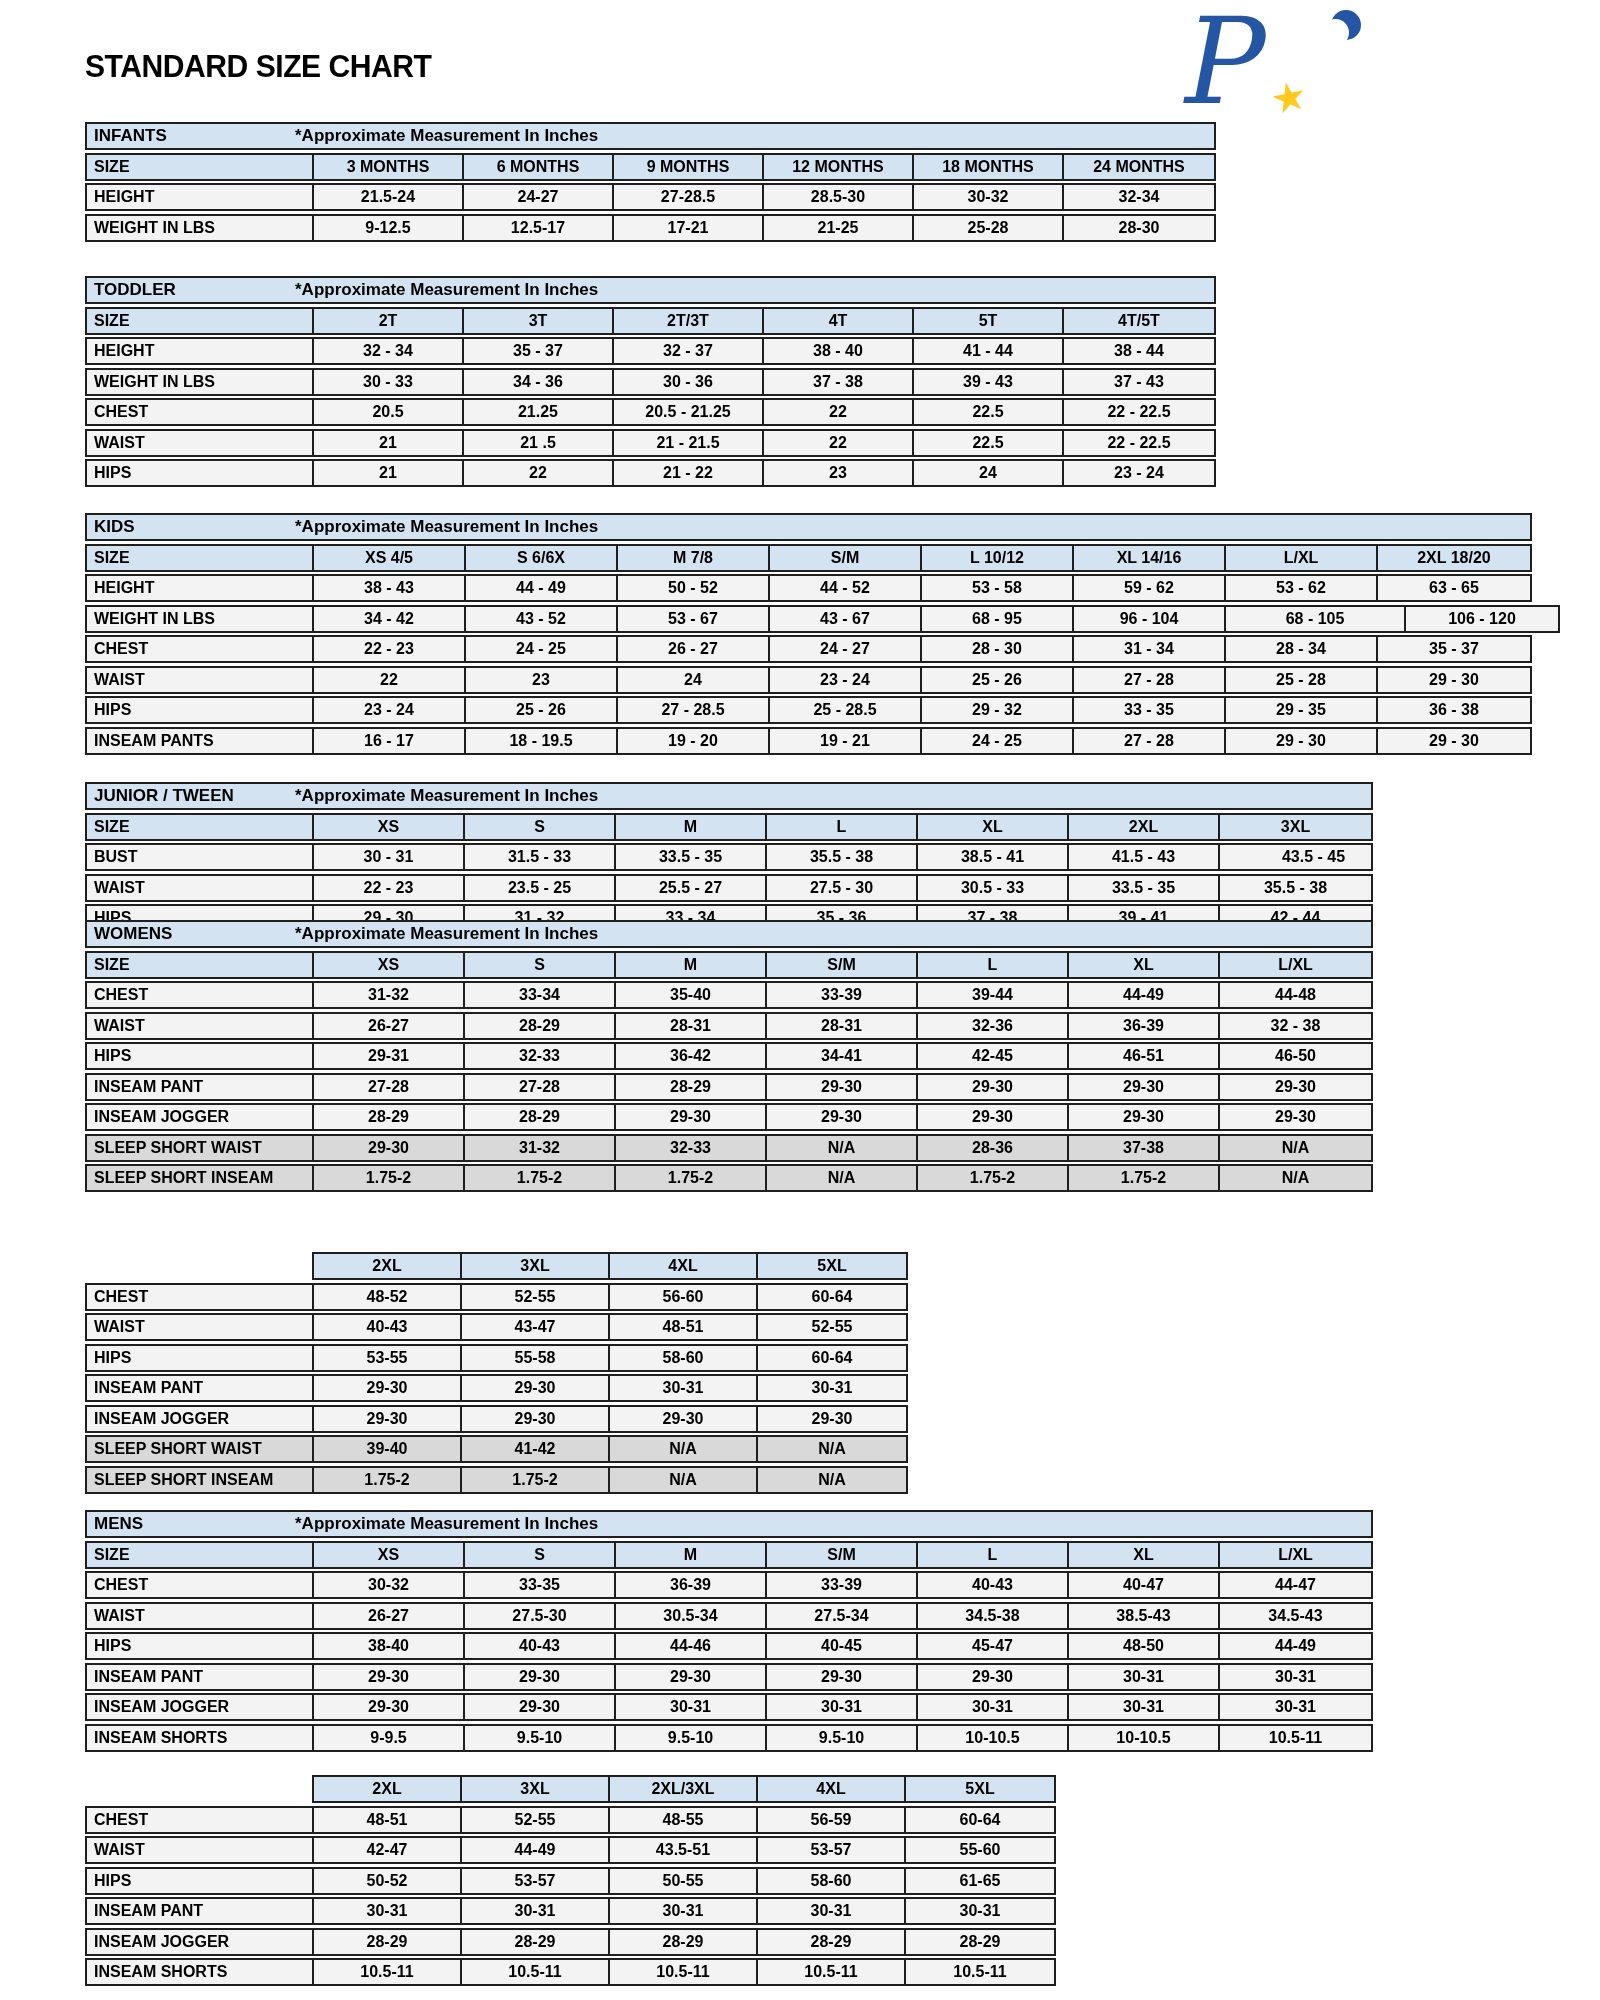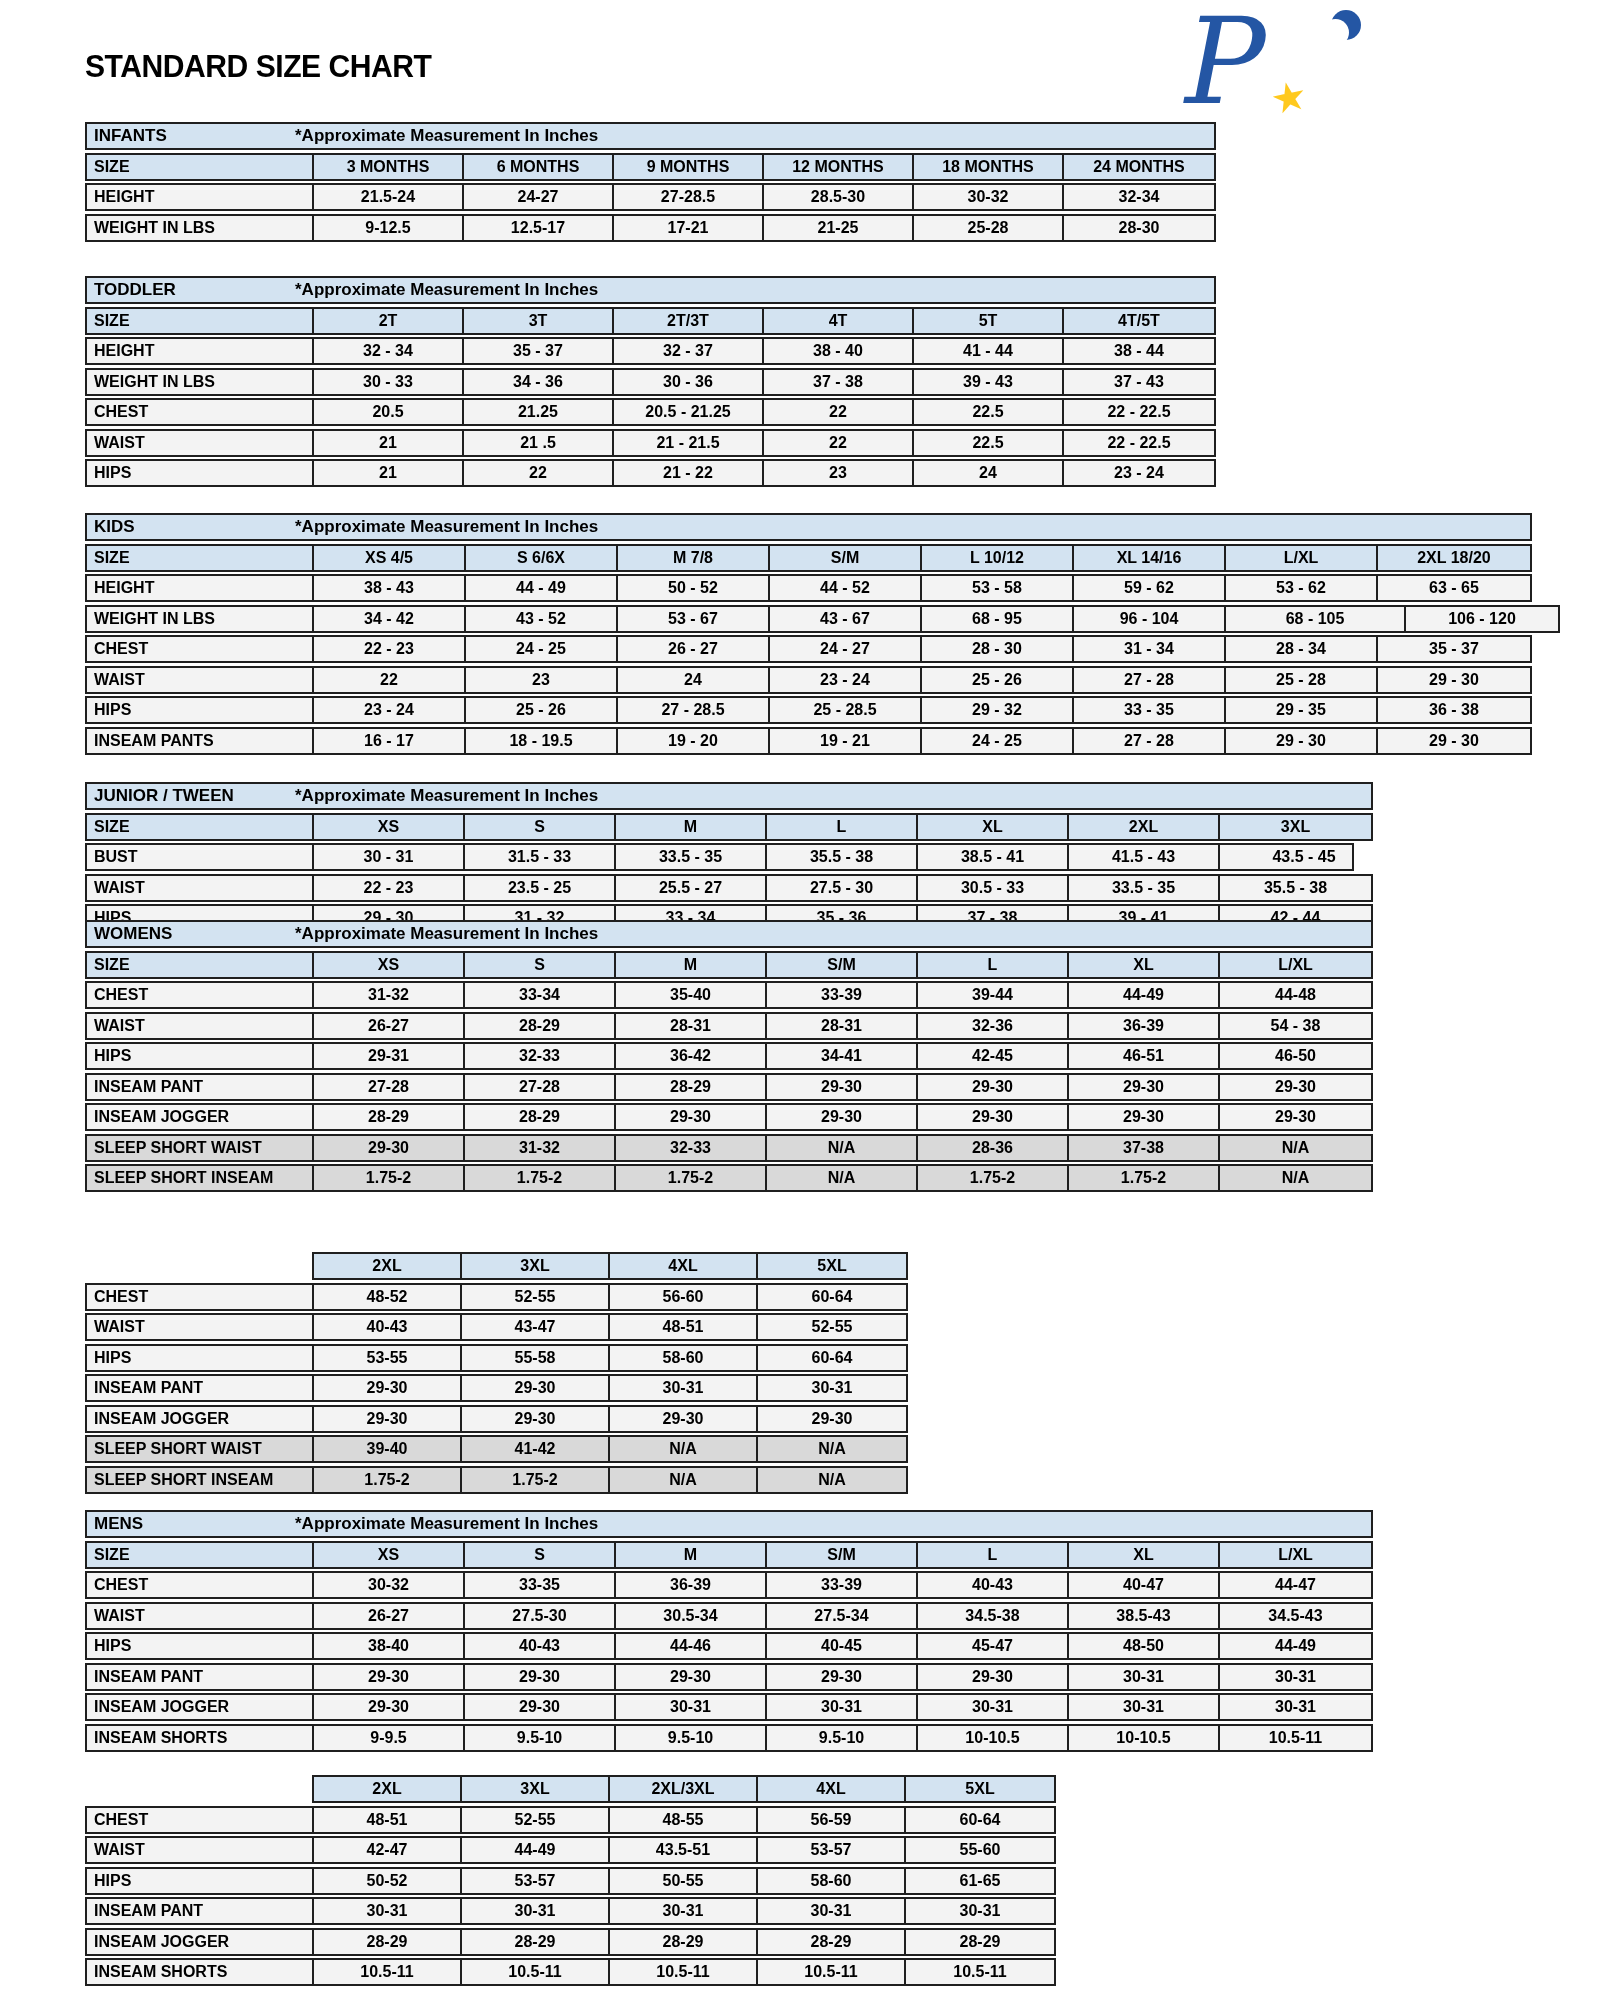--- a/index.html
+++ b/index.html
@@ -280,21 +280,21 @@
           <div class="cell" style="width: 151px;">3XL</div>
         </div>
         <div class="trow">
           <div class="cell label-cell">BUST</div>
           <div class="cell" style="width: 151px;">30 - 31</div>
           <div class="cell" style="width: 151px;">31.5 - 33</div>
           <div class="cell" style="width: 151px;">33.5 - 35</div>
           <div class="cell" style="width: 151px;">35.5 - 38</div>
           <div class="cell" style="width: 151px;">38.5 - 41</div>
           <div class="cell" style="width: 151px;">41.5 - 43</div>
-          <div class="cell" style="width: 132px; padding-left: 36px;">43.5 - 45</div>
+          <div class="cell" style="width: 151px; padding-left: 36px;">43.5 - 45</div>
         </div>
         <div class="trow">
           <div class="cell label-cell">WAIST</div>
           <div class="cell" style="width: 151px;">22 - 23</div>
           <div class="cell" style="width: 151px;">23.5 - 25</div>
           <div class="cell" style="width: 151px;">25.5 - 27</div>
           <div class="cell" style="width: 151px;">27.5 - 30</div>
           <div class="cell" style="width: 151px;">30.5 - 33</div>
           <div class="cell" style="width: 151px;">33.5 - 35</div>
           <div class="cell" style="width: 151px;">35.5 - 38</div>
@@ -336,21 +336,21 @@
           <div class="cell" style="width: 151px;">44-48</div>
         </div>
         <div class="trow">
           <div class="cell label-cell">WAIST</div>
           <div class="cell" style="width: 151px;">26-27</div>
           <div class="cell" style="width: 151px;">28-29</div>
           <div class="cell" style="width: 151px;">28-31</div>
           <div class="cell" style="width: 151px;">28-31</div>
           <div class="cell" style="width: 151px;">32-36</div>
           <div class="cell" style="width: 151px;">36-39</div>
-          <div class="cell" style="width: 151px;">54 - 38</div>
+          <div class="cell" style="width: 151px;">32 - 38</div>
         </div>
         <div class="trow">
           <div class="cell label-cell">HIPS</div>
           <div class="cell" style="width: 151px;">29-31</div>
           <div class="cell" style="width: 151px;">32-33</div>
           <div class="cell" style="width: 151px;">36-42</div>
           <div class="cell" style="width: 151px;">34-41</div>
           <div class="cell" style="width: 151px;">42-45</div>
           <div class="cell" style="width: 151px;">46-51</div>
           <div class="cell" style="width: 151px;">46-50</div>

